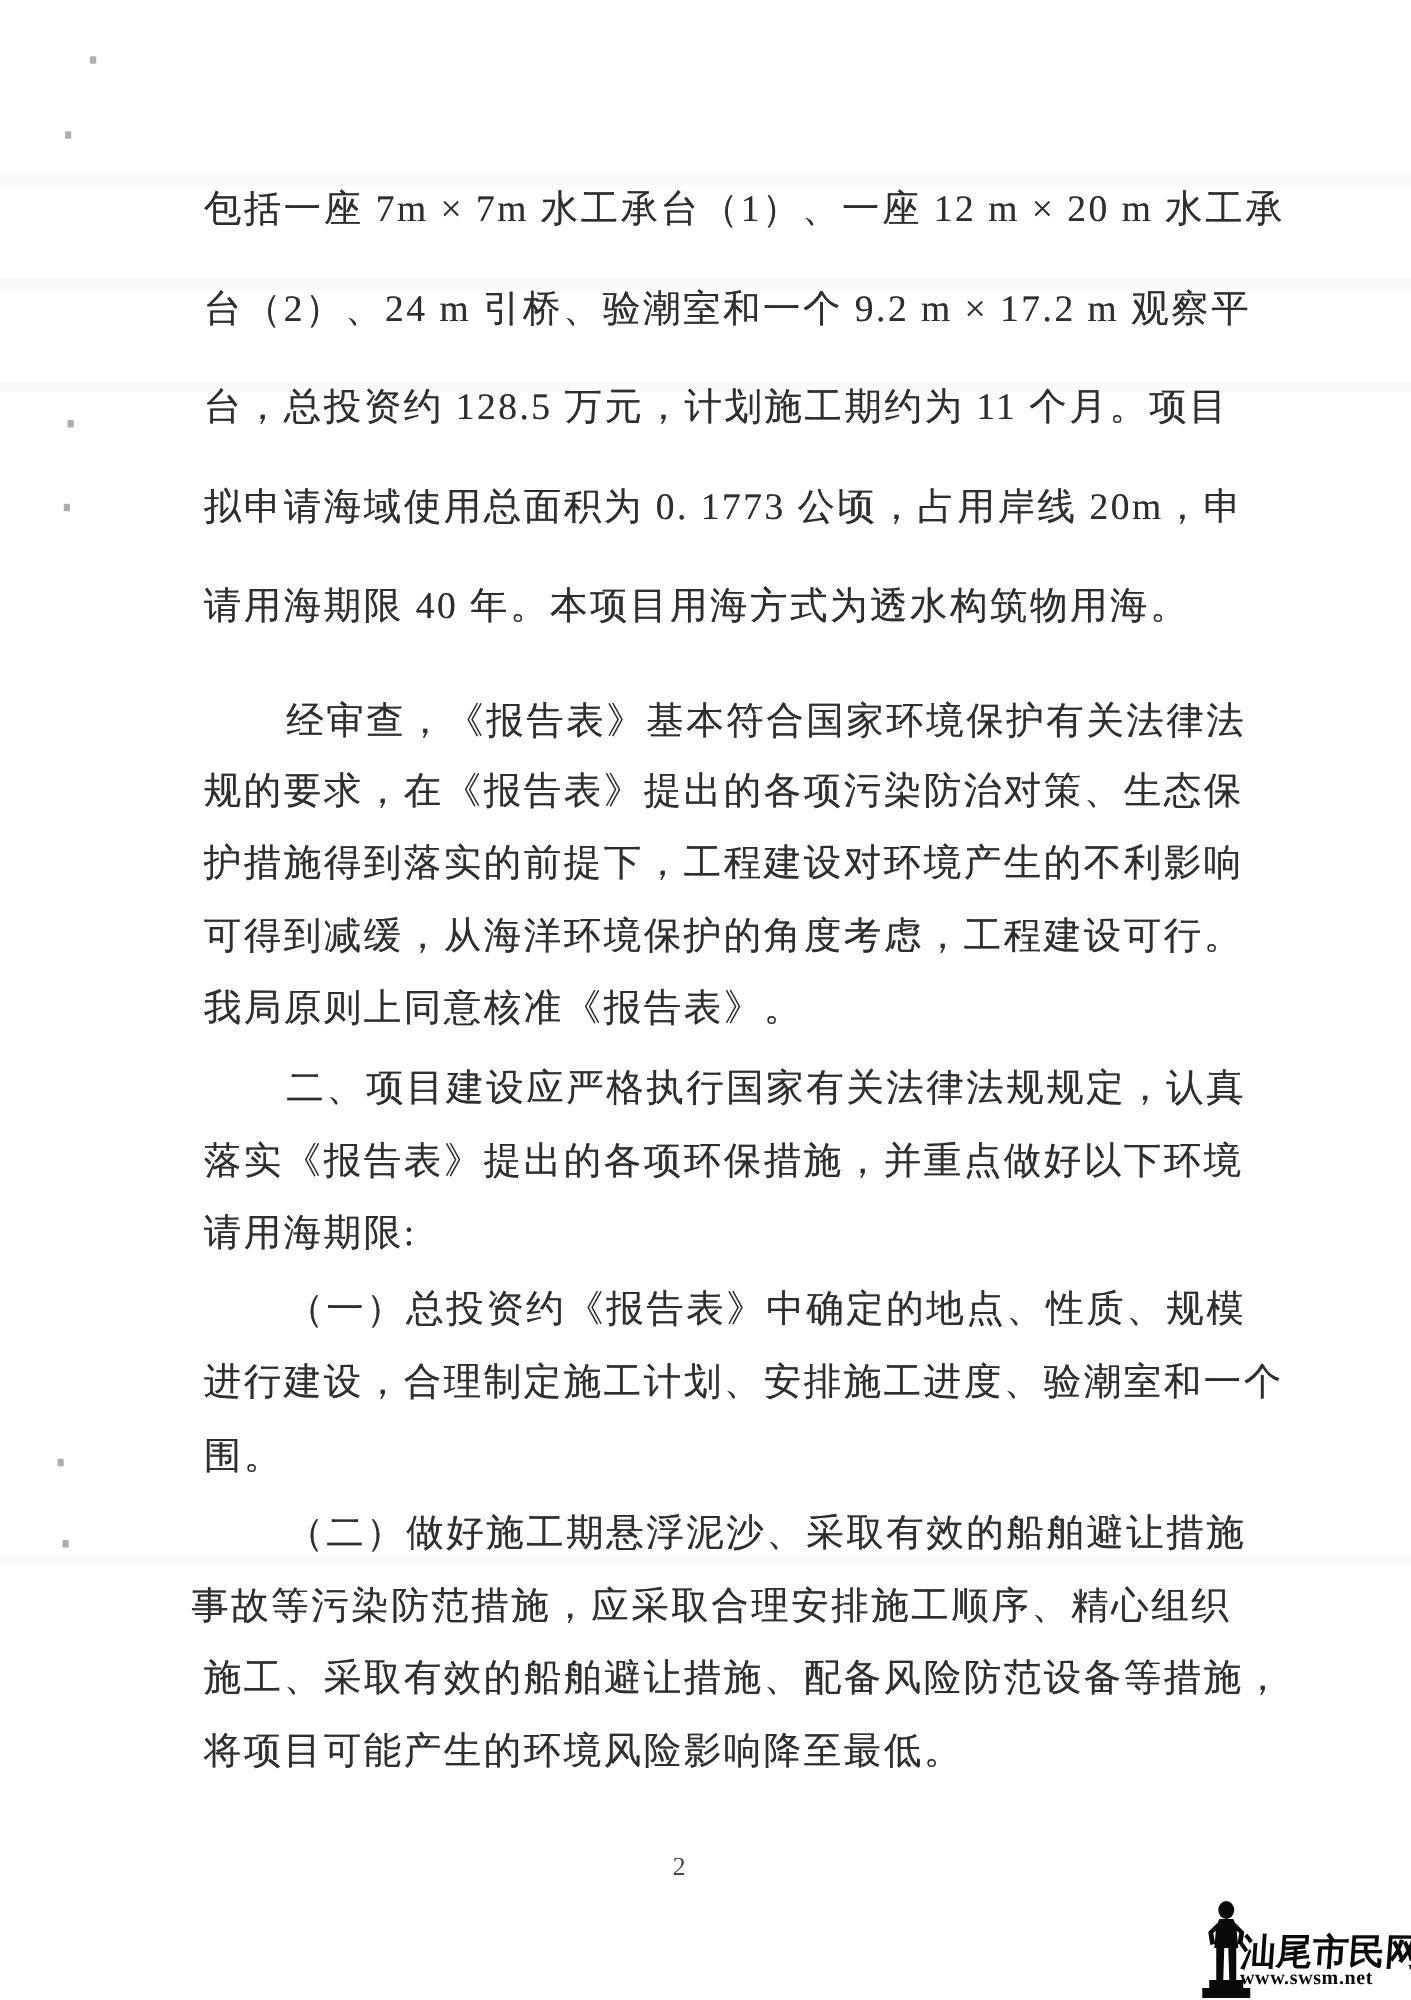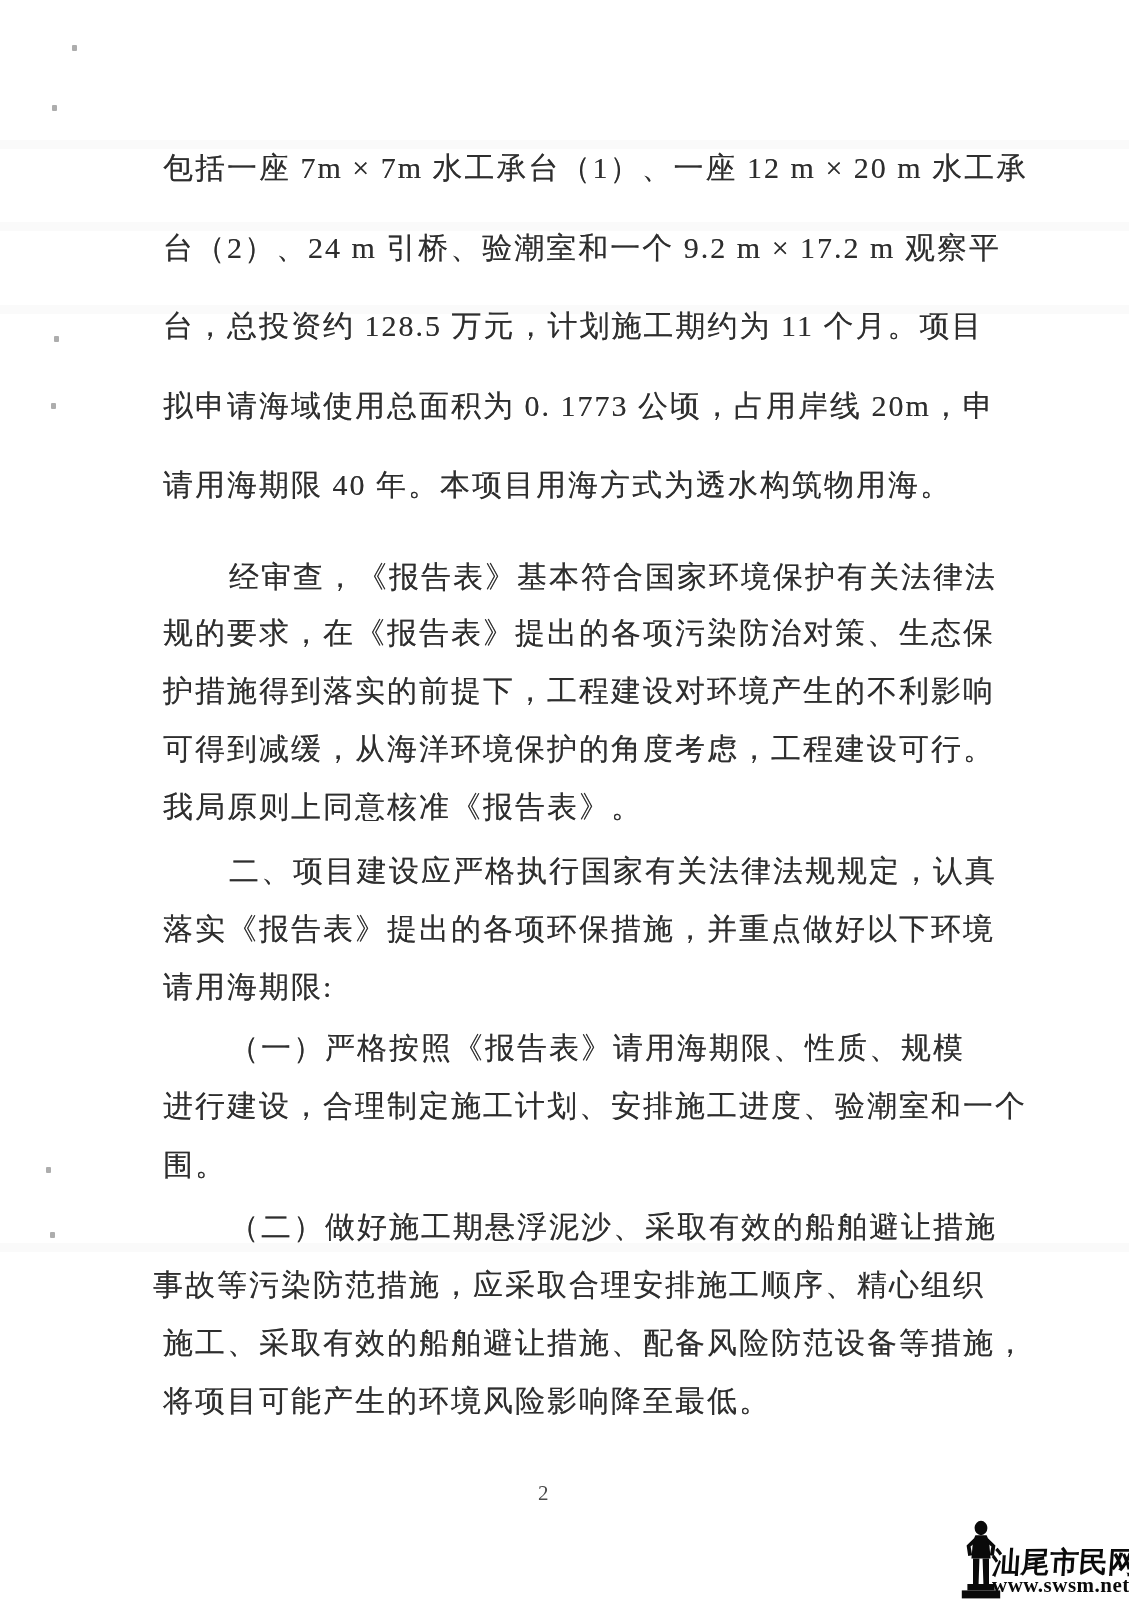--- a/index.html
+++ b/index.html
@@ -74,21 +74,21 @@
   }
   .wm-name {
     font-size: 29px;
     font-weight: 700;
     letter-spacing: 0;
     white-space: nowrap;
     transform: skewX(-4deg);
     line-height: 1;
   }
   .wm-url {
-    font-size: 21px;
+    font-size: 16px;
     font-weight: 700;
     white-space: nowrap;
     margin-top: -2px;
     letter-spacing: 0.5px;
     line-height: 1;
   }
 </style>
 </head>
 <body>
 
@@ -115,21 +115,21 @@
   <div class="line" style="top:562px; left:229px">经审查，《报告表》基本符合国家环境保护有关法律法</div>
   <div class="line" style="top:618px; left:163px">规的要求，在《报告表》提出的各项污染防治对策、生态保</div>
   <div class="line" style="top:734px; left:163px">可得到减缓，从海洋环境保护的角度考虑，工程建设可行。</div>
   <div class="line" style="top:676px; left:163px">护措施得到落实的前提下，工程建设对环境产生的不利影响</div>
   <div class="line" style="top:856px; left:229px">二、项目建设应严格执行国家有关法律法规规定，认真</div>
 
   <div class="line" style="top:792px; left:163px">我局原则上同意核准《报告表》。</div>
   <div class="line" style="top:914px; left:163px">落实《报告表》提出的各项环保措施，并重点做好以下环境</div>
   <div class="line" style="top:972px; left:163px">请用海期限:</div>
 
-  <div class="line" style="top:1033px; left:229px">（一）严格按照《报告表》请用海期限、性质、规模</div>
+  <div class="line" style="top:1033px; left:229px">（一）总投资约《报告表》中确定的地点、性质、规模</div>
   <div class="line" style="top:1091px; left:163px">进行建设，合理制定施工计划、安排施工进度、验潮室和一个</div>
   <div class="line" style="top:1150px; left:163px">围。</div>
 
   <div class="line" style="top:1212px; left:229px">（二）做好施工期悬浮泥沙、采取有效的船舶避让措施</div>
   <div class="line" style="top:1270px; left:153px">事故等污染防范措施，应采取合理安排施工顺序、精心组织</div>
   <div class="line" style="top:1328px; left:163px">施工、采取有效的船舶避让措施、配备风险防范设备等措施，</div>
   <div class="line" style="top:1386px; left:163px">将项目可能产生的环境风险影响降至最低。</div>
 
   <div class="page-number">2</div>
 

